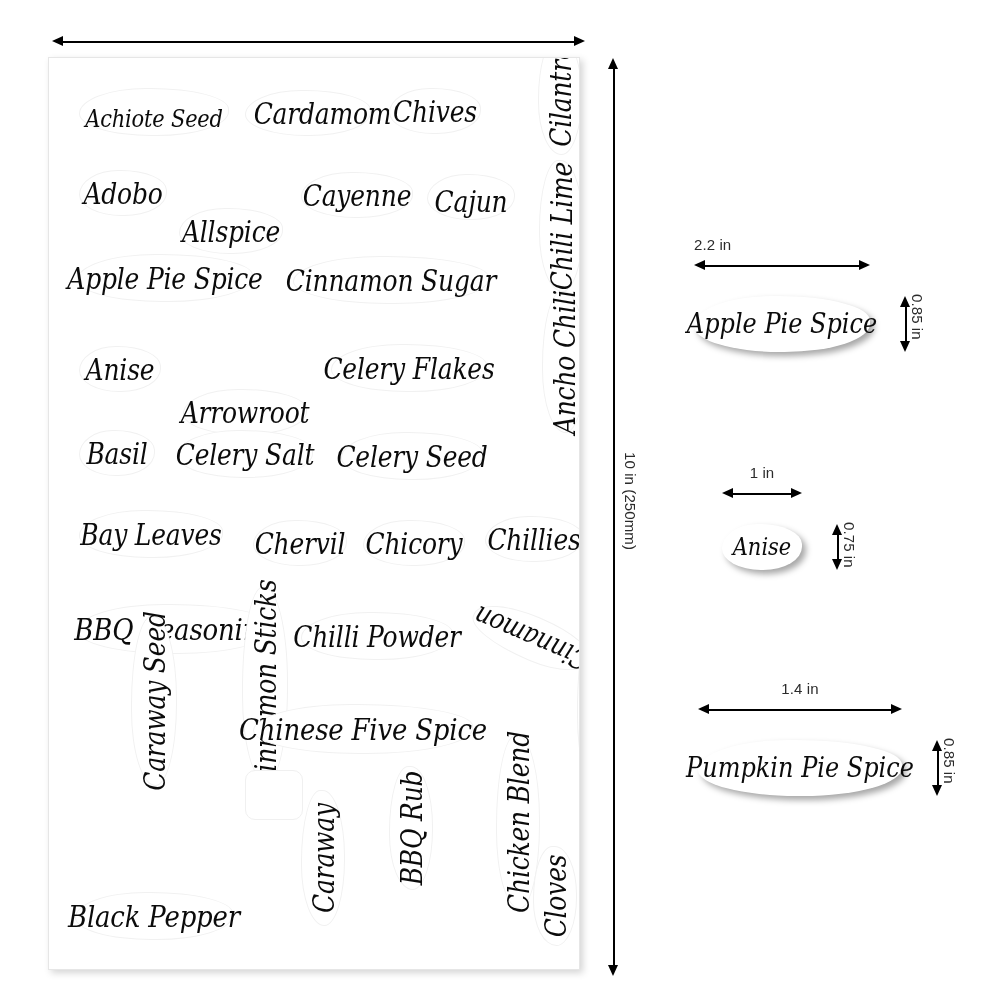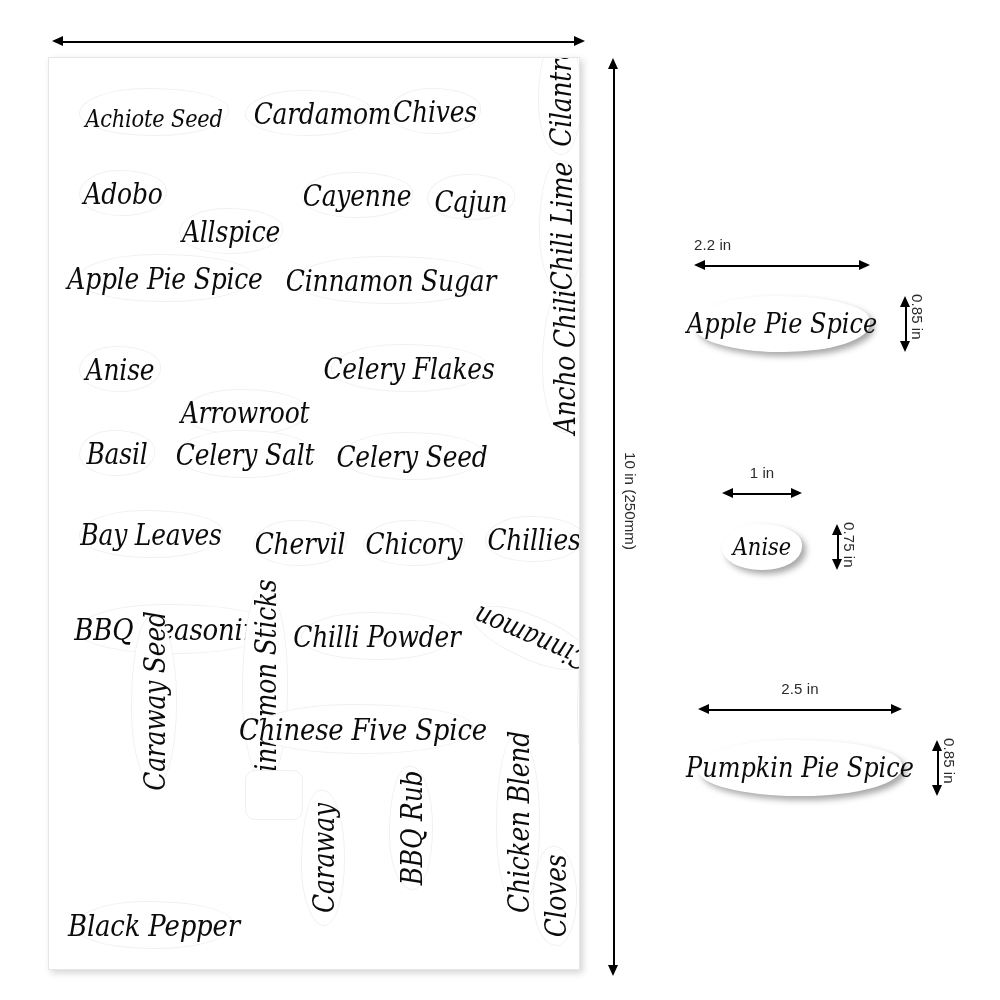--- a/index.html
+++ b/index.html
@@ -220,21 +220,21 @@
         <div class="st rot-ccw" style="left: 456px; top: 624px; width: 190px; height: 46px; font-size: 25px;"></div>
         <div class="st rot-ccw" style="left: 206px; top: 778px; width: 136px; height: 44px; font-size: 25px;">
           <span class="t">Caraway</span>
         </div>
         <div class="st rot-ccw" style="left: 300px; top: 748px; width: 124px; height: 44px; font-size: 25px;">
           <span class="t">BBQ Rub</span>
         </div>
         <div class="st rot-ccw" style="left: 382px; top: 742px; width: 174px; height: 44px; font-size: 25px;">
           <span class="t">Chicken Blend</span>
         </div>
-        <div class="st" style="left: 26px; top: 834px; width: 158px; height: 48px; font-size: 26px; margin-top: 9px;">
+        <div class="st" style="left: 26px; top: 834px; width: 158px; height: 48px; font-size: 26px;">
           <span class="t">Black Pepper</span>
         </div>
         <div class="st rot-ccw" style="left: 456px; top: 816px; width: 100px; height: 44px; font-size: 25px;">
           <span class="t">Cloves</span>
         </div>
       </div>
     <div class="blank-sticker" id="blank-sticker" style="left: 196px; top: 712px; width: 56px; height: 48px;"></div>
   </div>
 
   <div id="callouts">
@@ -261,21 +261,21 @@
       </div>
       <div class="detail" style="left: 722px; top: 524px; width: 80px; height: 46px; font-size: 21px;">
         <span class="t">Anise</span>
       </div>
       <div class="arrow-v" style="left: 832px; top: 524px; height: 46px;">
         <div class="head t"></div>
         <div class="shaft"></div>
         <div class="head b"></div>
       </div>
       <div class="dim-label vert" style="left: 858px; top: 522px;">0.75 in</div>
-      <div class="dim-label" style="left: 698px; top: 680px; width: 204px; text-align: center;">2.5 in</div>
+      <div class="dim-label" style="left: 698px; top: 680px; width: 204px; text-align: center;">1.4 in</div>
       <div class="arrow-h" style="left: 698px; top: 704px; width: 204px;">
         <div class="head l"></div>
         <div class="shaft"></div>
         <div class="head r"></div>
       </div>
       <div class="detail" style="left: 698px; top: 740px; width: 204px; height: 56px; font-size: 24px;">
         <span class="t">Pumpkin Pie Spice</span>
       </div>
       <div class="arrow-v" style="left: 932px; top: 740px; height: 56px;">
         <div class="head t"></div>

